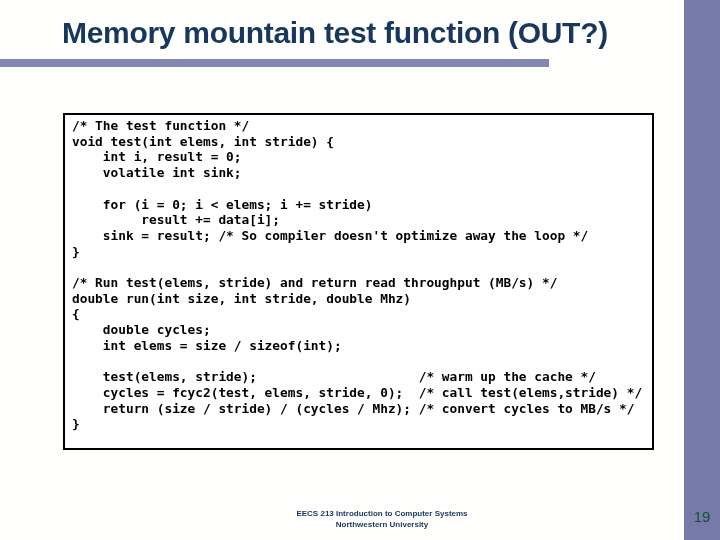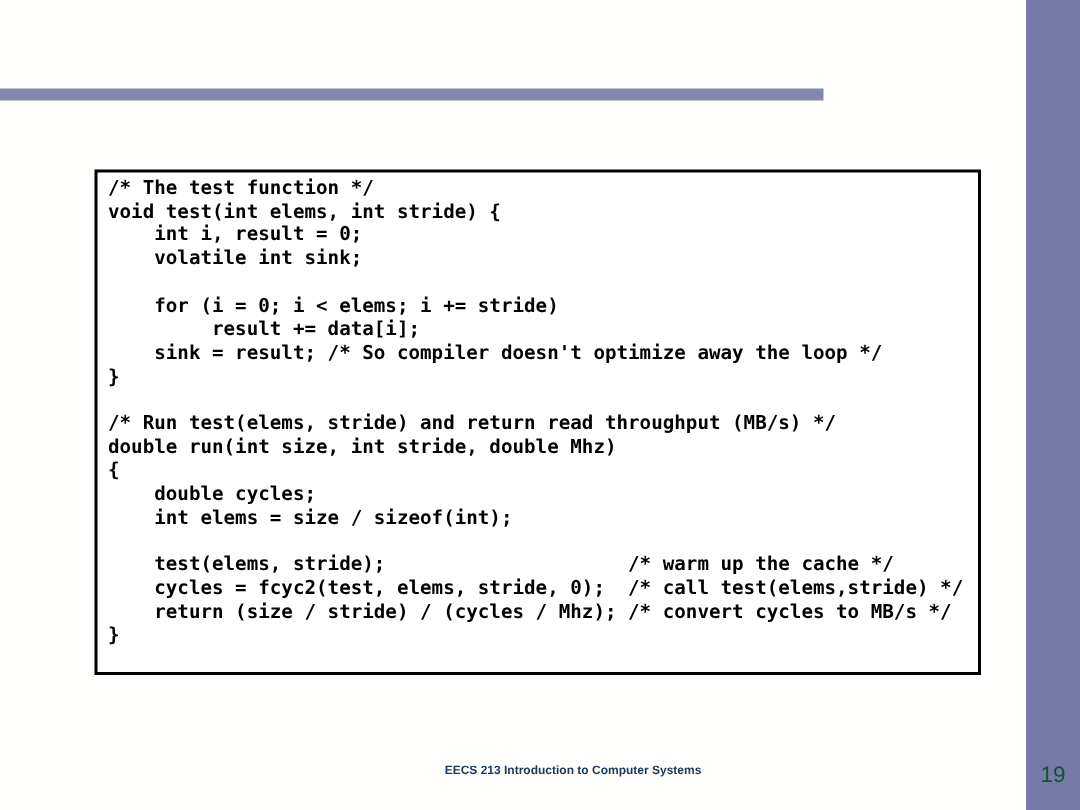--- a/index.html
+++ b/index.html
@@ -86,20 +86,21 @@
     color: #14532d;
     font-size: 15px;
     font-family: "Liberation Sans", sans-serif;
   }
 </style>
 </head>
 <body>
 
 <div class="slide">
 
+  <h1 class="title">Memory mountain test function (OUT?)</h1>
 
   <div class="title-underline"></div>
 
   <div class="side-bar"></div>
 
   <pre class="code-box">/* The test function */
 void test(int elems, int stride) {
     int i, result = 0;
     volatile int sink;
 
@@ -114,17 +115,18 @@
     double cycles;
     int elems = size / sizeof(int);
 
     test(elems, stride);                     /* warm up the cache */
     cycles = fcyc2(test, elems, stride, 0);  /* call test(elems,stride) */
     return (size / stride) / (cycles / Mhz); /* convert cycles to MB/s */
 }</pre>
 
   <div class="footer">
     <div>EECS 213 Introduction to Computer Systems</div>
+    <div>Northwestern University</div>
   </div>
 
   <div class="page-number">19</div>
 
 </div>
 
 </body></html>

